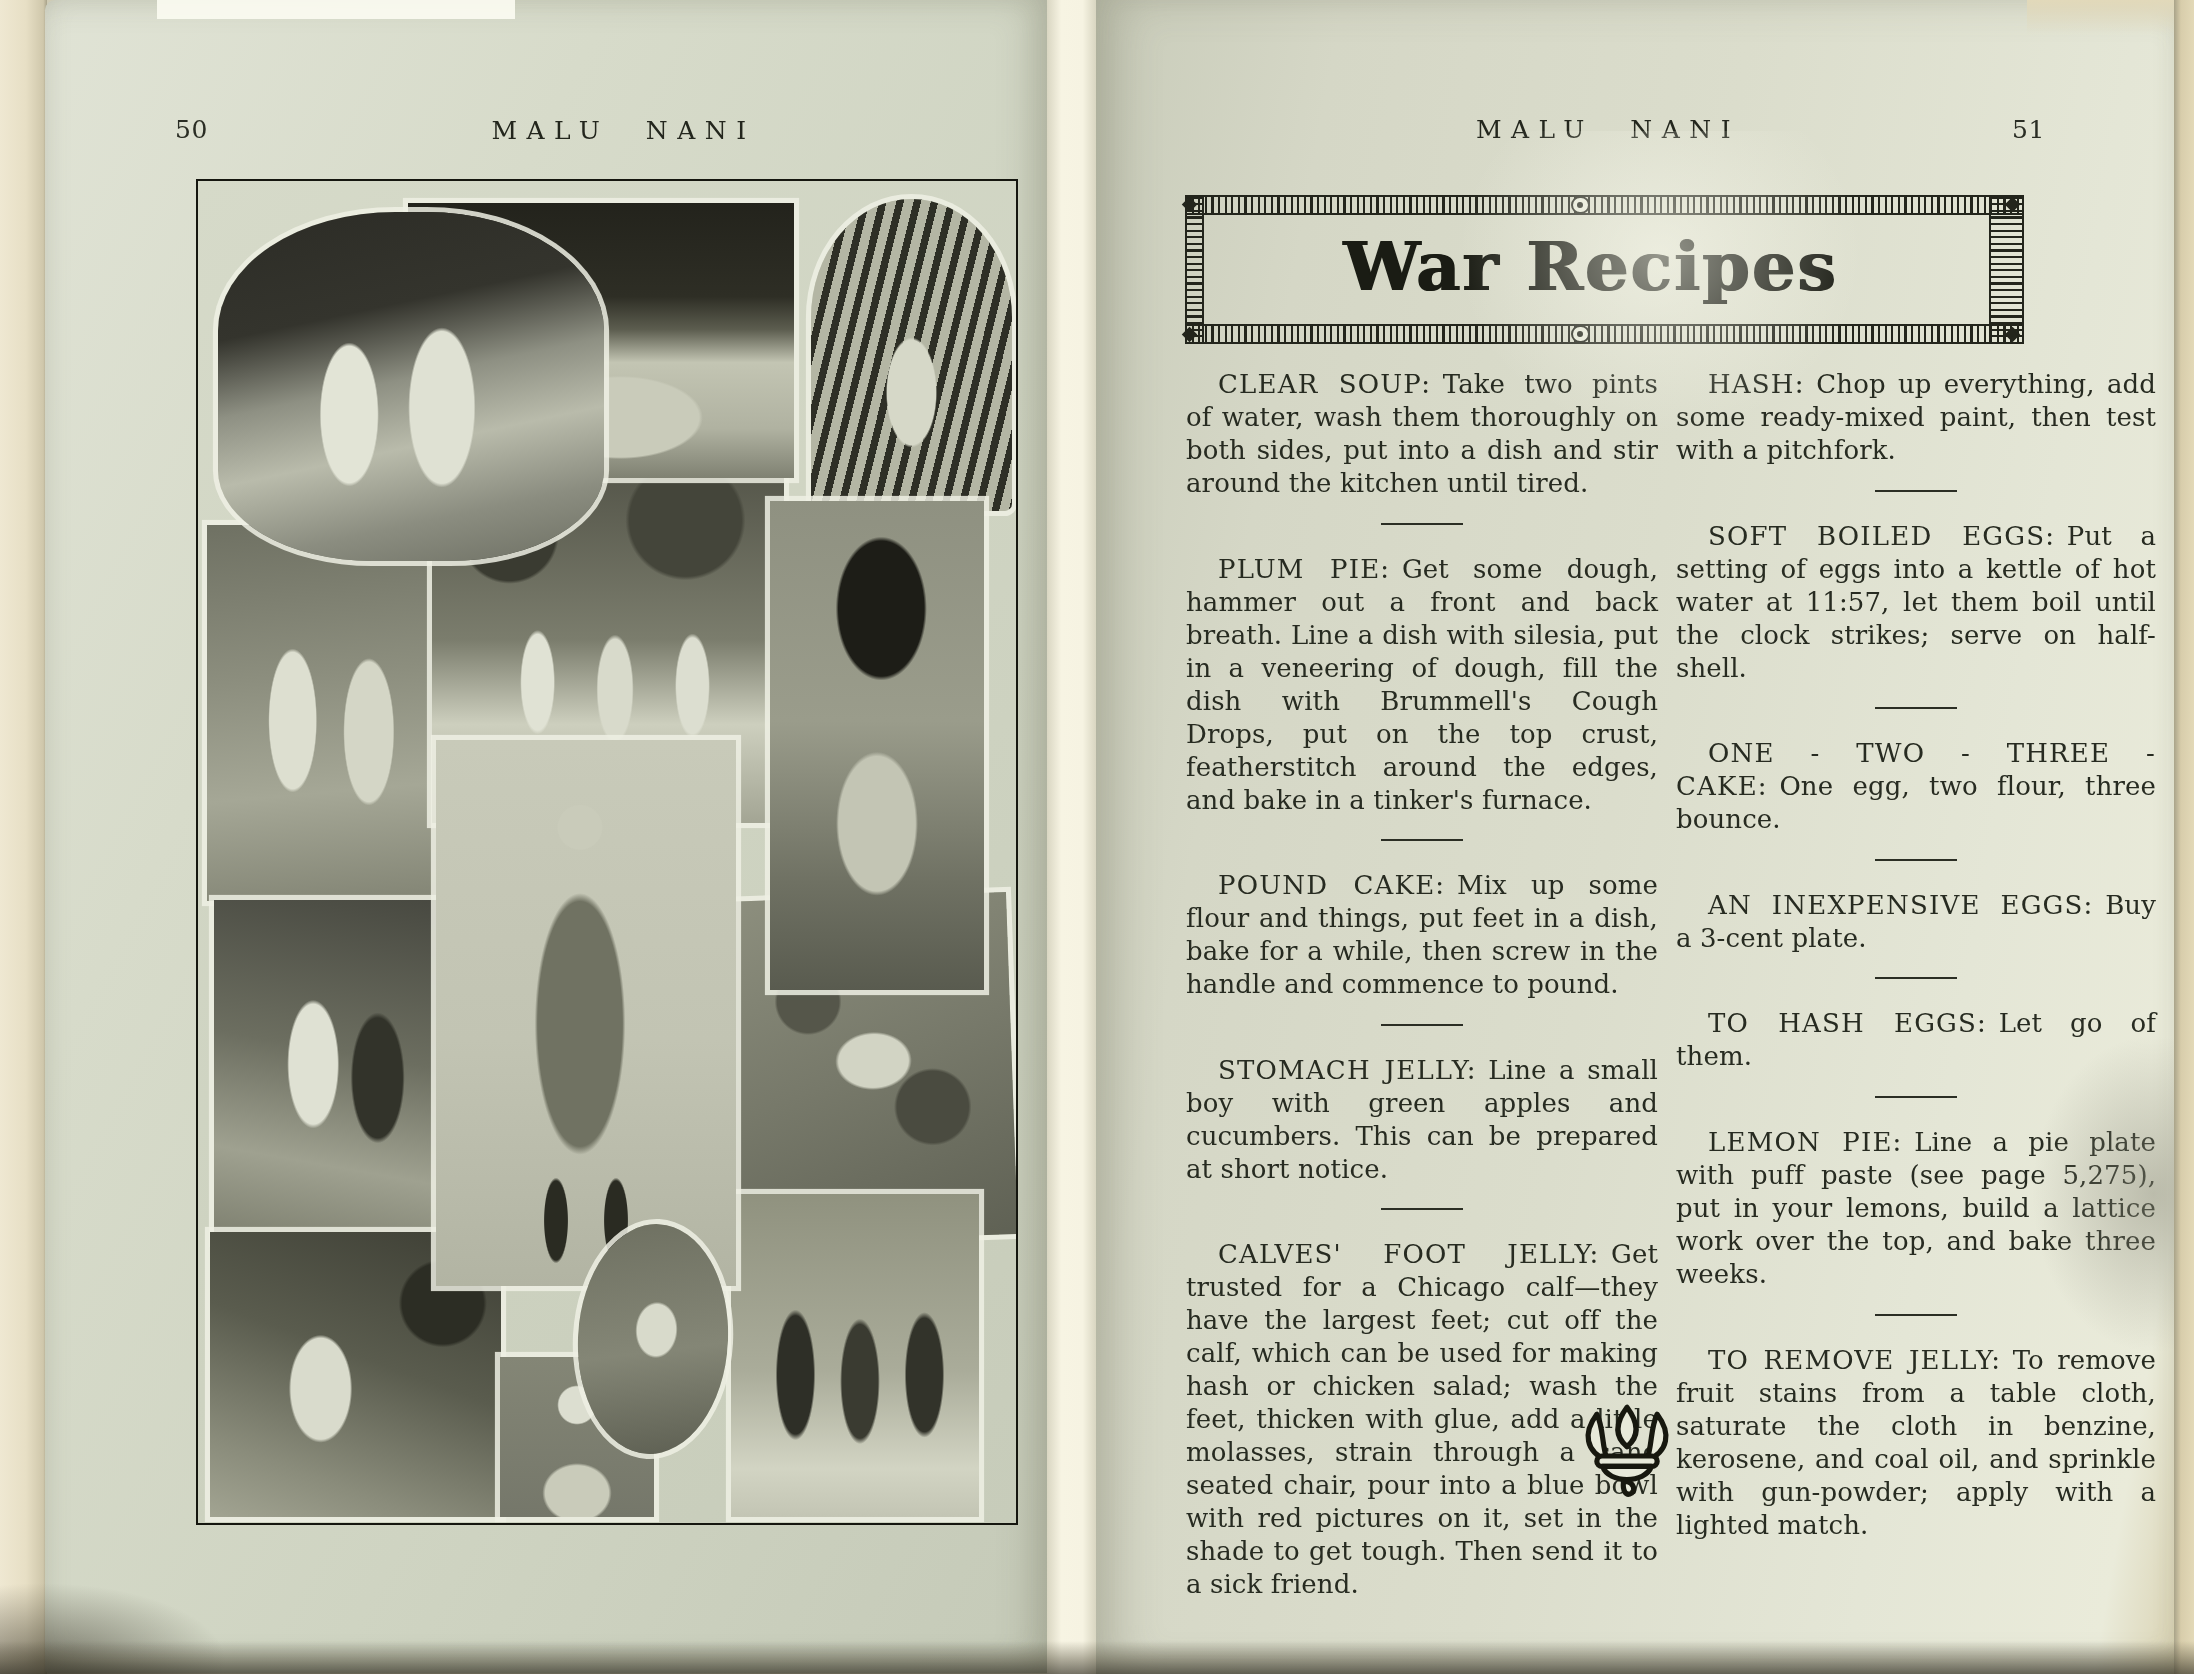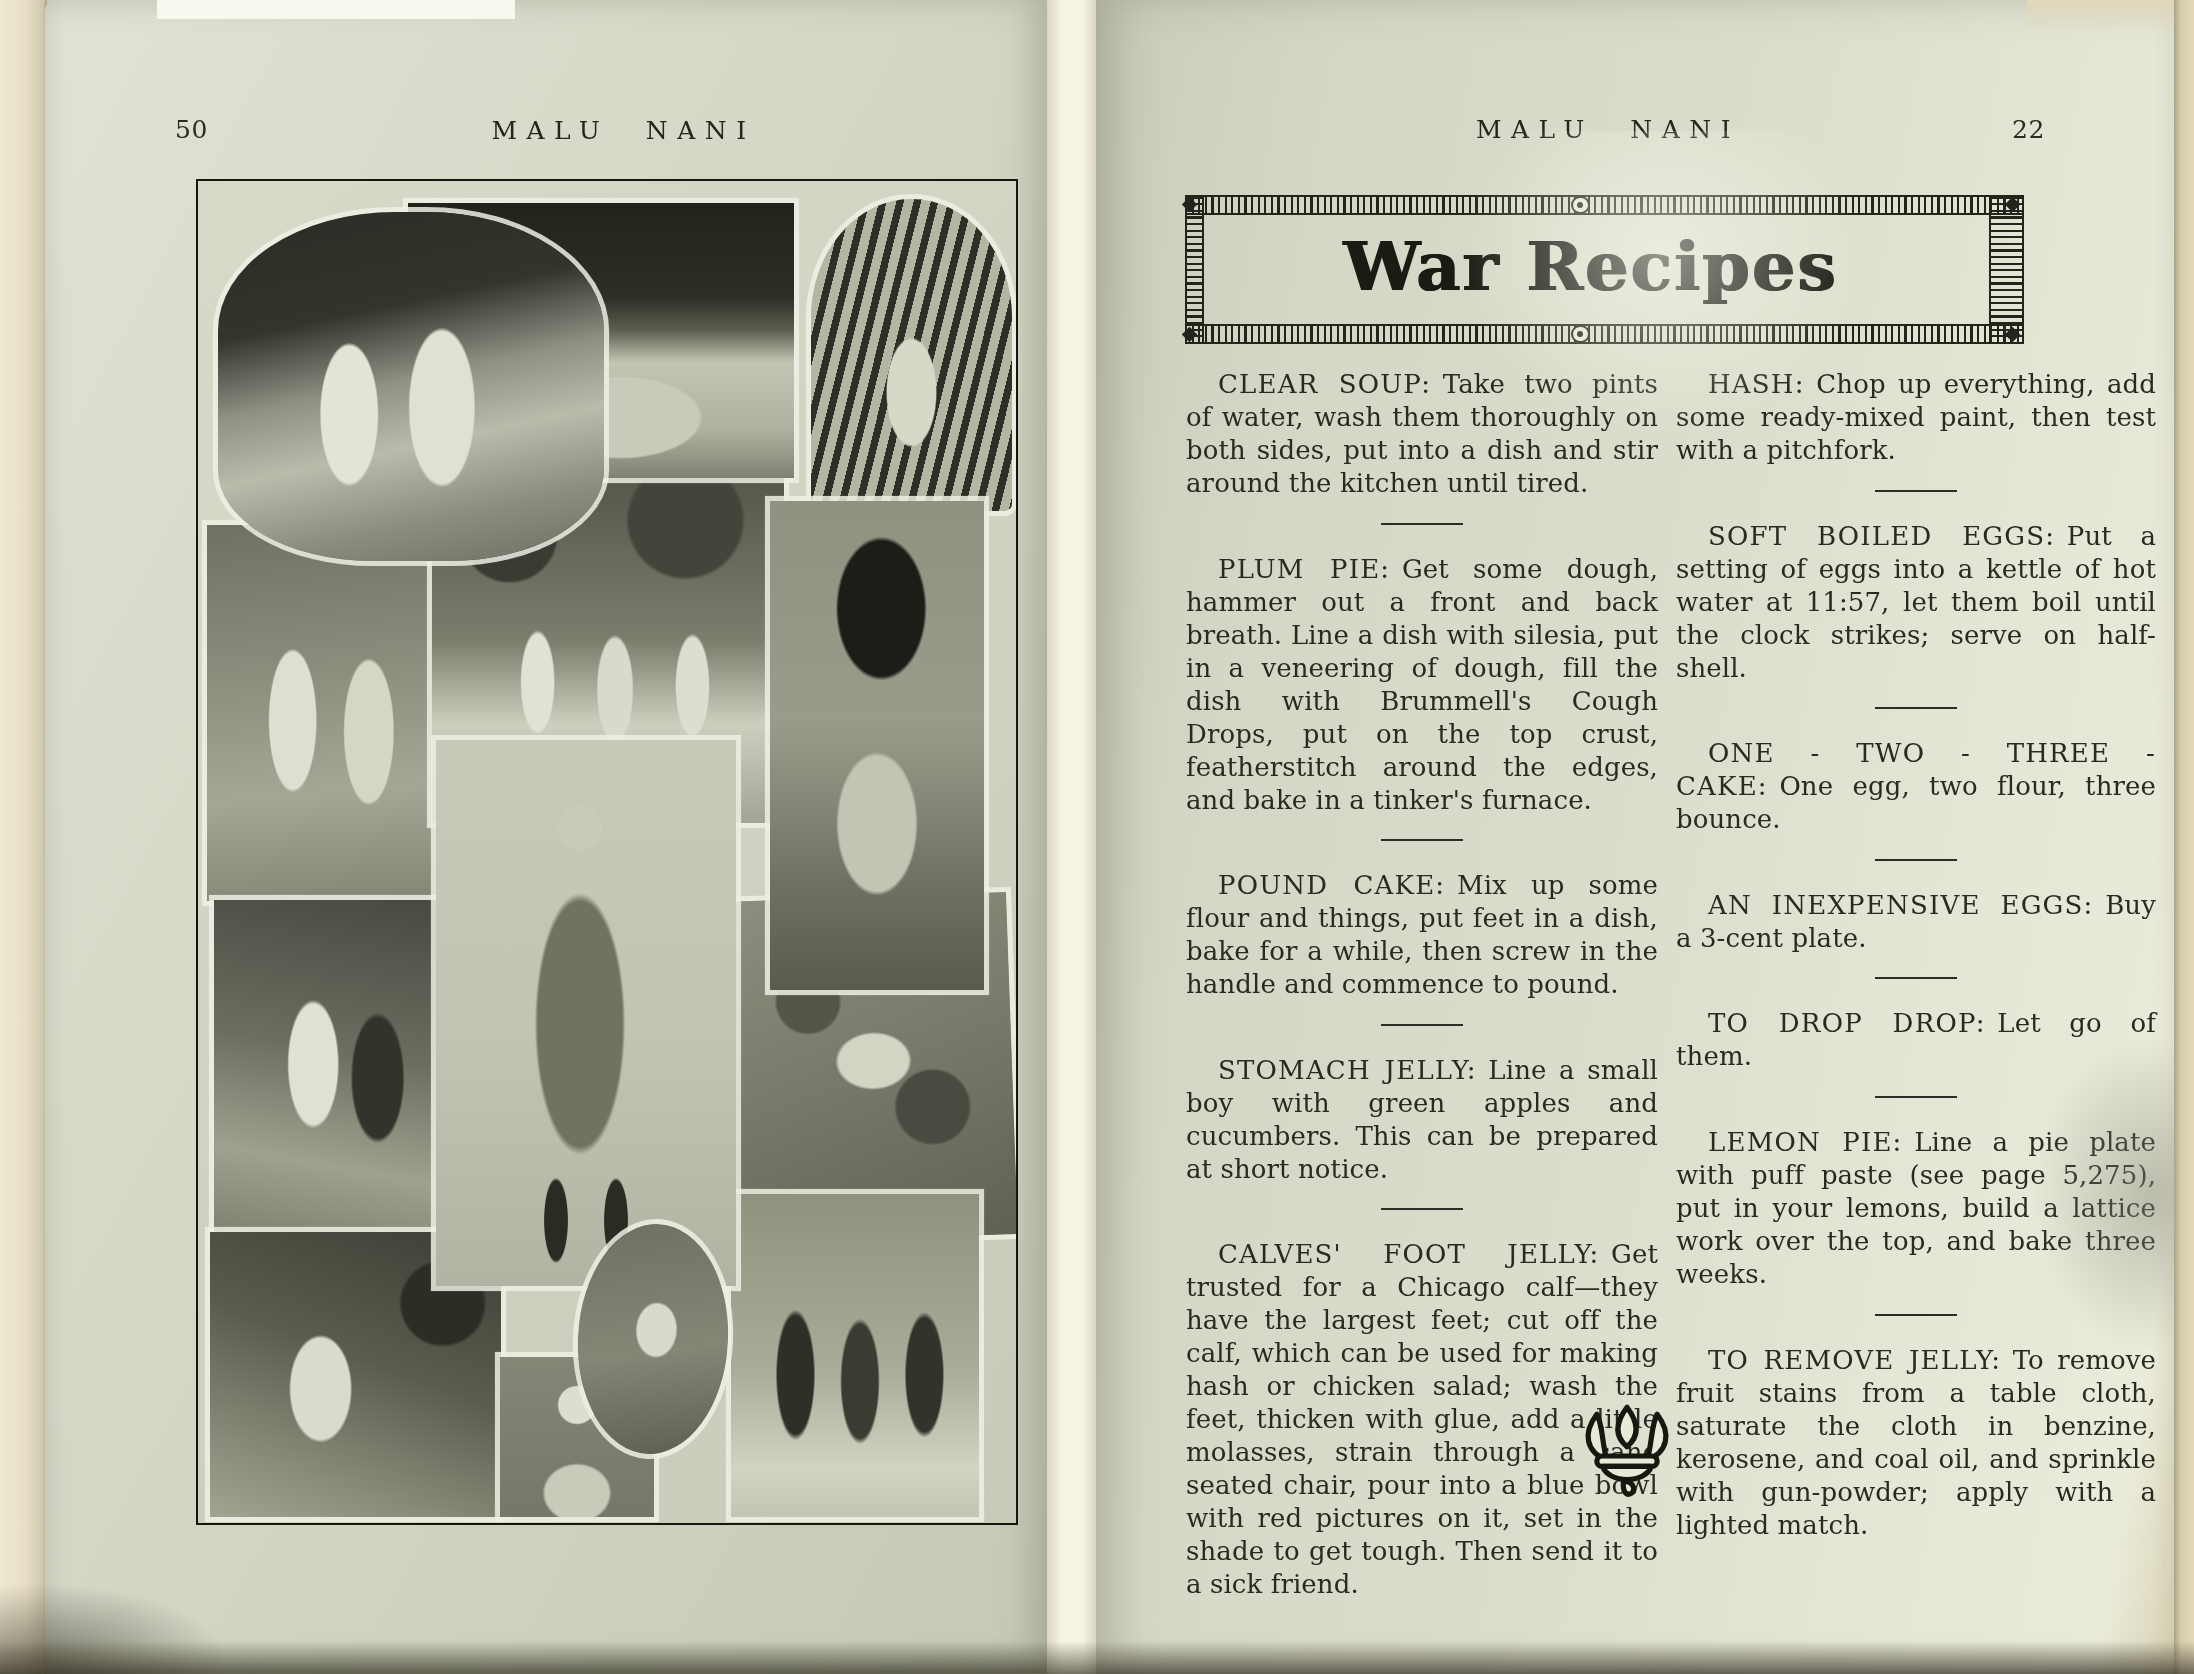--- a/index.html
+++ b/index.html
@@ -183,21 +183,21 @@
       <div class="ph ph13" title="Three people in dark coats and hats"></div>
       <div class="ph ph12" title="Head-and-shoulders portrait"></div>
       <div class="ph ph11" title="Oval inset photo of figures on rocks"></div>
     </div>
   </div>
 
   <div class="gutter"></div>
 
   <div class="page-right">
     <div class="running-title" style="left:348px;top:115px;width:328px;">MALU NANI</div>
-    <span class="folio" style="position:absolute;left:916px;top:115px;">22</span>
+    <span class="folio" style="position:absolute;left:916px;top:115px;">51</span>
 
     <div class="banner">
       <div class="band-h band-top"></div>
       <div class="band-h band-bottom"></div>
       <div class="band-v band-left"></div>
       <div class="band-v band-right"></div>
       <div class="orn-diamond" style="left:-1.5px;top:4.4px;"></div>
       <div class="orn-diamond" style="right:5.8px;top:4.4px;"></div>
       <div class="orn-diamond" style="left:-1.5px;bottom:4.4px;"></div>
       <div class="orn-diamond" style="right:5.8px;bottom:4.4px;"></div>
@@ -220,21 +220,21 @@
 
     <div class="col col-right">
       <p class="recipe"><span class="rh">HASH:</span><span>Chop up everything, add some ready-mixed paint, then test with a pitchfork.</span></p>
       <hr class="rule">
       <p class="recipe"><span class="rh">SOFT BOILED EGGS:</span><span>Put a setting of eggs into a kettle of hot water at 11:57, let them boil until the clock strikes; serve on half-shell.</span></p>
       <hr class="rule">
       <p class="recipe"><span class="rh">ONE - TWO - THREE - CAKE:</span><span>One egg, two flour, three bounce.</span></p>
       <hr class="rule">
       <p class="recipe"><span class="rh">AN INEXPENSIVE EGGS:</span><span>Buy a 3-cent plate.</span></p>
       <hr class="rule">
-      <p class="recipe"><span class="rh">TO DROP DROP:</span><span>Let go of them.</span></p>
+      <p class="recipe"><span class="rh">TO HASH EGGS:</span><span>Let go of them.</span></p>
       <hr class="rule">
       <p class="recipe"><span class="rh">LEMON PIE:</span><span>Line a pie plate with puff paste (see page 5,275), put in your lemons, build a lattice work over the top, and bake three weeks.</span></p>
       <hr class="rule">
       <p class="recipe"><span class="rh">TO REMOVE JELLY:</span><span>To remove fruit stains from a table cloth, saturate the cloth in benzine, kerosene, and coal oil, and sprinkle with gun-powder; apply with a lighted match.</span></p>
     </div>
 
     <div class="tailpiece">
       <svg viewBox="0 0 100 100" width="116" height="116">
         <g fill="#e7e9d9" stroke="#17180f" stroke-width="4.5" stroke-linejoin="round">
           <path d="M24 14 C12 30 14 46 33 54 C28 40 30 26 24 14 Z"></path>

